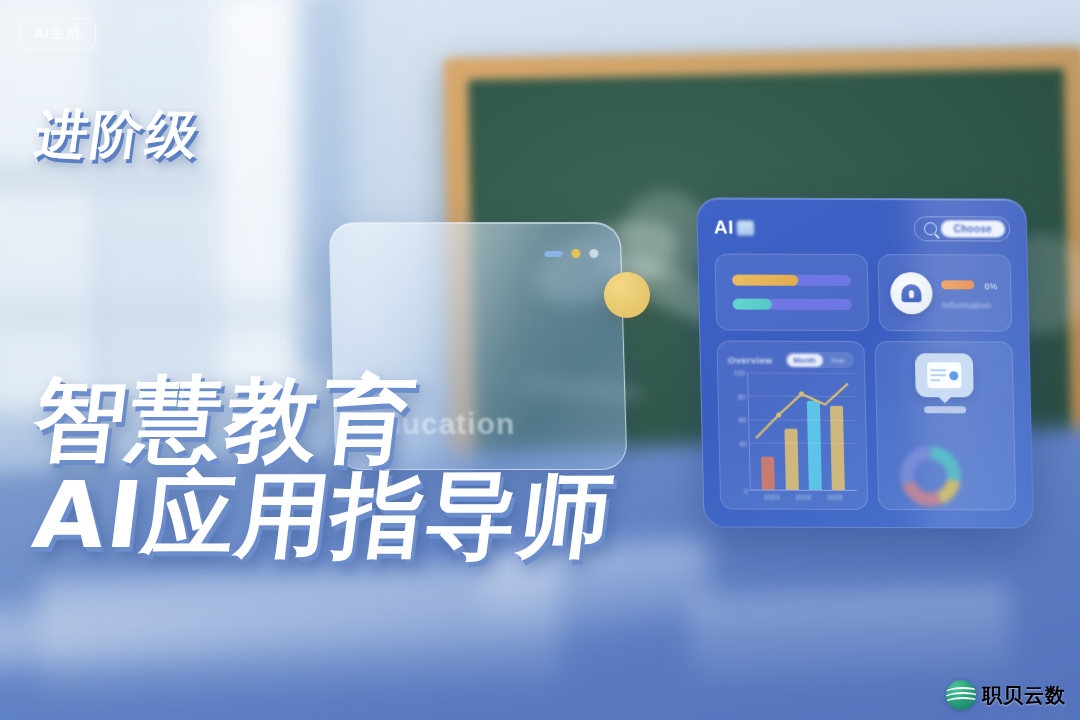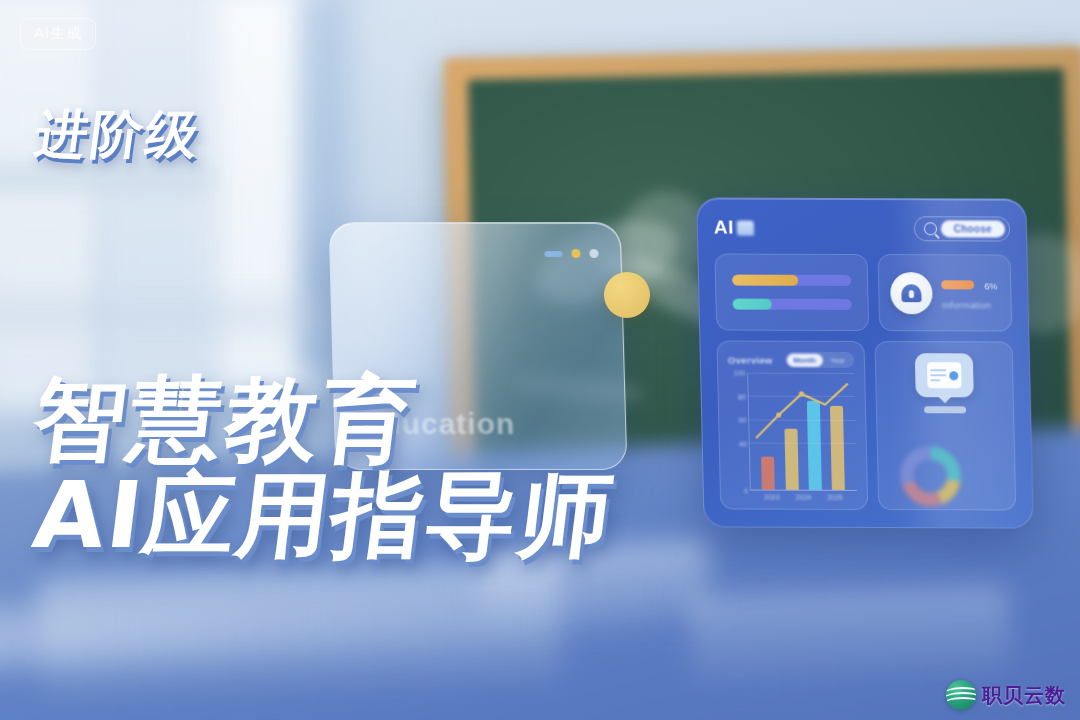--- a/index.html
+++ b/index.html
@@ -248,21 +248,21 @@
   .wm-mark { width:30px; height:30px; border-radius:50%;
     background:radial-gradient(circle at 35% 28%,#4fc59a 0%,#2aa37e 42%,#16795f 100%);
     position:relative; overflow:hidden;
     box-shadow:0 1px 4px rgba(10,60,45,.35); }
   .wm-wave { position:absolute; left:-6px; width:46px; height:10px;
     border-radius:50%/100% 100% 0 0;
     border-top:2.4px solid rgba(255,255,255,.95); }
   .wm-wave.w1 { bottom:13px; }
   .wm-wave.w2 { bottom:8px; }
   .wm-wave.w3 { bottom:3px; }
-  .wm-txt { font-size:20px; font-weight:700; color:#4c1d95; letter-spacing:1px;
+  .wm-txt { font-size:20px; font-weight:700; color:#000000; letter-spacing:1px;
     text-shadow:0 1px 2px rgba(255,255,255,.5); }
 </style>
 </head>
 <body>
 
 <div id="poster">
 
   <div class="bg">
     <div class="bg-sky"></div>
     <div class="pane p1"></div>

